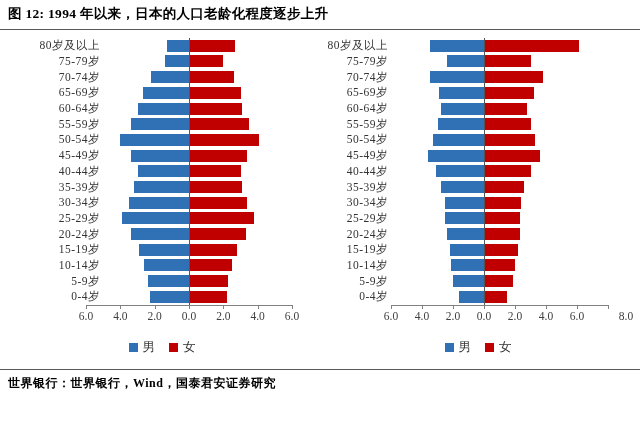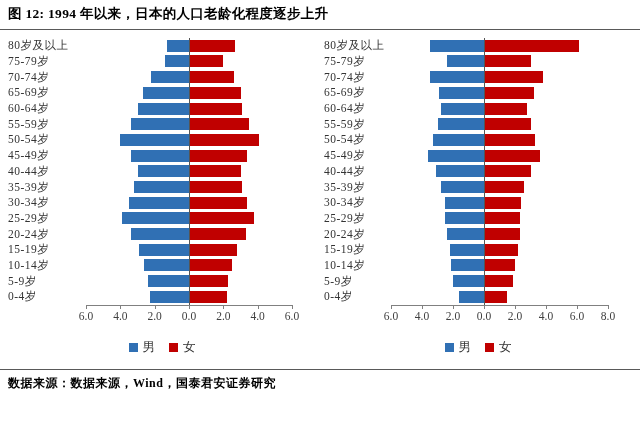--- a/index.html
+++ b/index.html
@@ -8,21 +8,21 @@
     font-family:"Liberation Serif","DejaVu Serif",serif;color:#262626;
     -webkit-font-smoothing:antialiased;
   }
   .header{padding:5px 10px 3px 8px;font-size:13.5px;font-weight:bold;color:#000;letter-spacing:.3px;}
   .rule{border:none;border-top:1.6px solid #595959;margin:3px 0 0 0;}
   .charts{display:flex;justify-content:space-between;padding:0 8px;margin-top:8px;}
   .chart{width:308px;}
   .chart-title{text-align:center;font-size:14px;color:#262626;letter-spacing:1px;margin:2px 0 10px 0;}
   .plot-wrap{position:relative;}
   .pyr-row{display:flex;align-items:center;height:15.7px;}
-  .row-label{font-size:11.5px;color:#333;text-align:left;white-space:nowrap;letter-spacing:.5px;}
+  .row-label{font-size:11.5px;color:#333;text-align:right;white-space:nowrap;letter-spacing:.5px;}
   .bar-zone{position:relative;height:15.7px;}
   .bar{position:absolute;top:1.8px;height:12px;}
   .center-line{position:absolute;top:0;width:1px;background:#555;z-index:3;}
   .axis{position:relative;height:22px;}
   .axis-line{position:absolute;top:0;left:0;right:0;border-top:1.2px solid #808080;}
   .tick{position:absolute;top:0;width:1px;height:4px;background:#808080;}
   .tick-label{position:absolute;top:5px;transform:translateX(-50%);font-size:11.5px;color:#404040;white-space:nowrap;}
   .legend{display:flex;justify-content:center;align-items:center;gap:14px;margin-top:12px;}
   .legend-item{display:flex;align-items:center;gap:5px;font-size:12.5px;color:#333;}
   .swatch{width:9px;height:9px;display:inline-block;}
@@ -322,30 +322,30 @@
         <div class="tick-label" style="left: 62px;">2.0</div>
         <div class="tick" style="left: 93px;"></div>
         <div class="tick-label" style="left: 93px;">0.0</div>
         <div class="tick" style="left: 124px;"></div>
         <div class="tick-label" style="left: 124px;">2.0</div>
         <div class="tick" style="left: 155px;"></div>
         <div class="tick-label" style="left: 155px;">4.0</div>
         <div class="tick" style="left: 186px;"></div>
         <div class="tick-label" style="left: 186px;">6.0</div>
         <div class="tick" style="left: 217px;"></div>
-        <div class="tick-label" style="left: 217px;">8.0</div>
+        <div class="tick-label" style="left: 217px; padding-left: 36px;">8.0</div>
       </div>
     <div class="legend">
       <span class="legend-item">
         <span class="swatch male-swatch" style="background: rgb(48, 112, 180);"></span>
         <span>男</span>
       </span>
       <span class="legend-item">
         <span class="swatch female-swatch" style="background: rgb(192, 0, 0);"></span>
         <span>女</span>
       </span>
     </div>
   </div>
 
 </div>
 
 <hr class="footer-rule">
-<div class="footer">数据来源：数据来源，Wind，国泰君安证券研究</div>
+<div class="footer">世界银行：世界银行，Wind，国泰君安证券研究</div>
 
 </body></html>

